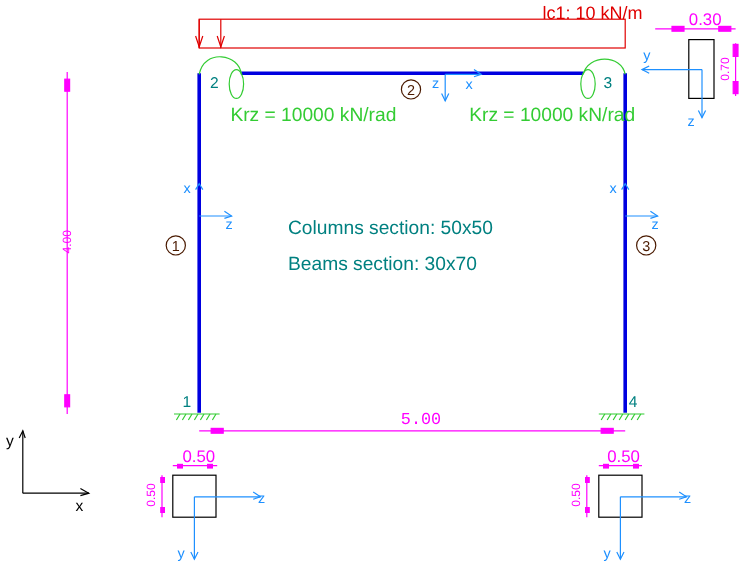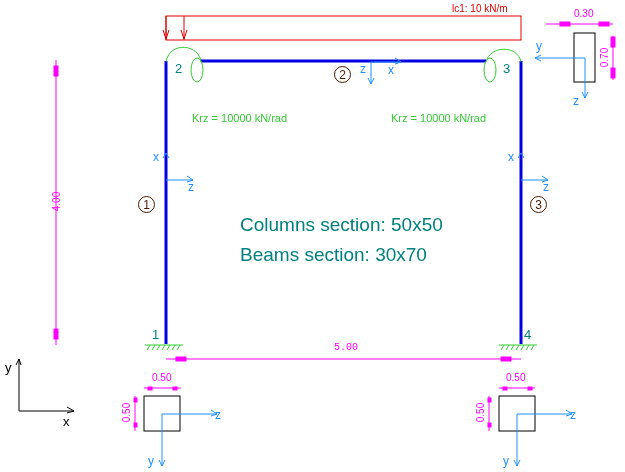--- a/index.html
+++ b/index.html
@@ -2,25 +2,25 @@
 <html><head>
 <meta charset="utf-8">
 <style>
   html, body { margin:0; padding:0; background:#ffffff; }
   body { width:625px; height:472px; overflow:hidden; position:relative; font-family:"Liberation Sans", sans-serif; }
   #canvas { position:absolute; left:0; top:0; }
   .lbl { position:absolute; white-space:nowrap; font-family:"Liberation Sans", sans-serif; }
   .node { color:#008080; font-size:13px; }
   .axis { color:#1e90ff; font-size:12px; }
   .axis-blk { color:#000; font-size:13px; }
-  .dim { color:#ff00ff; font-size:10px; }
+  .dim { color:#ff00ff; font-size:14px; }
   .dimv { color:#ff00ff; font-size:10px; transform:rotate(-90deg); transform-origin:center; }
-  .spring { color:#33cc33; font-size:11px;margin-top:24px; }
-  .load { color:#e00000; font-size:10px; }
-  .info { color:#008080; font-size:19px;margin-top:32px; }
+  .spring { color:#33cc33; font-size:16px; }
+  .load { color:#e00000; font-size:15px; }
+  .info { color:#008080; font-size:16px; }
   .member-num { position:absolute; width:17px; height:17px; border:1px solid #4a1a00; border-radius:50%; color:#4a1a00; font-size:12px; text-align:center; line-height:17px; box-sizing:border-box; }
 </style>
 </head>
 <body>
 
 <svg id="canvas" width="625" height="472" xmlns="http://www.w3.org/2000/svg">
 
   <g>
     <rect x="166" y="16" width="355" height="24" fill="none" stroke="#e00000" stroke-width="1"></rect>
     <line x1="166" y1="16" x2="166" y2="40" stroke="#e00000"></line>

